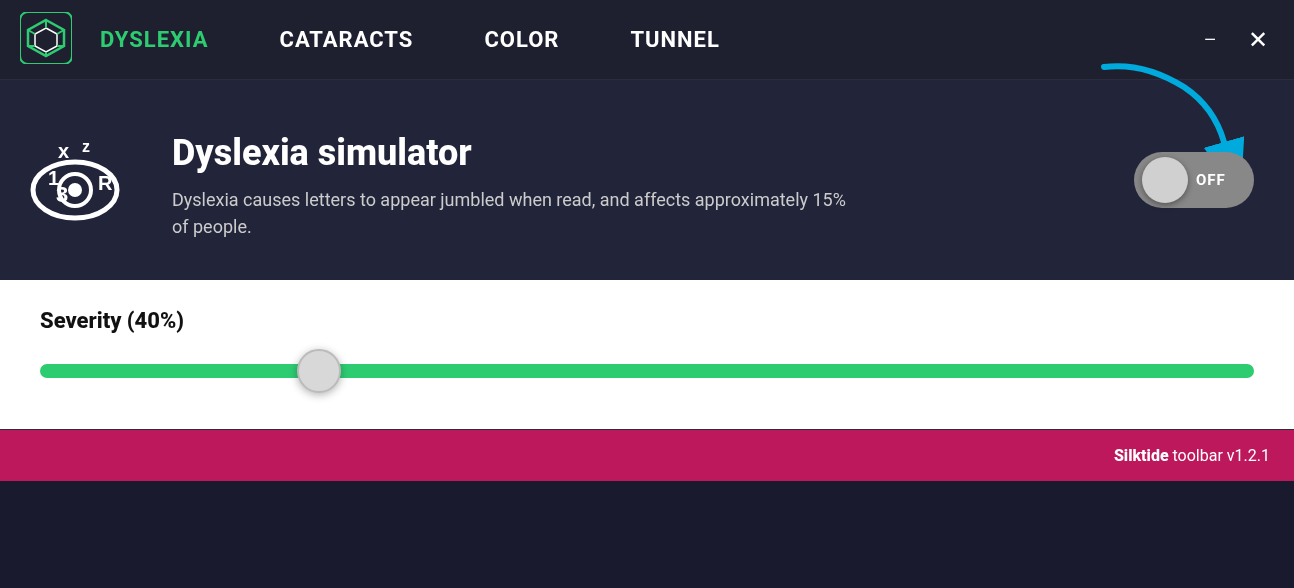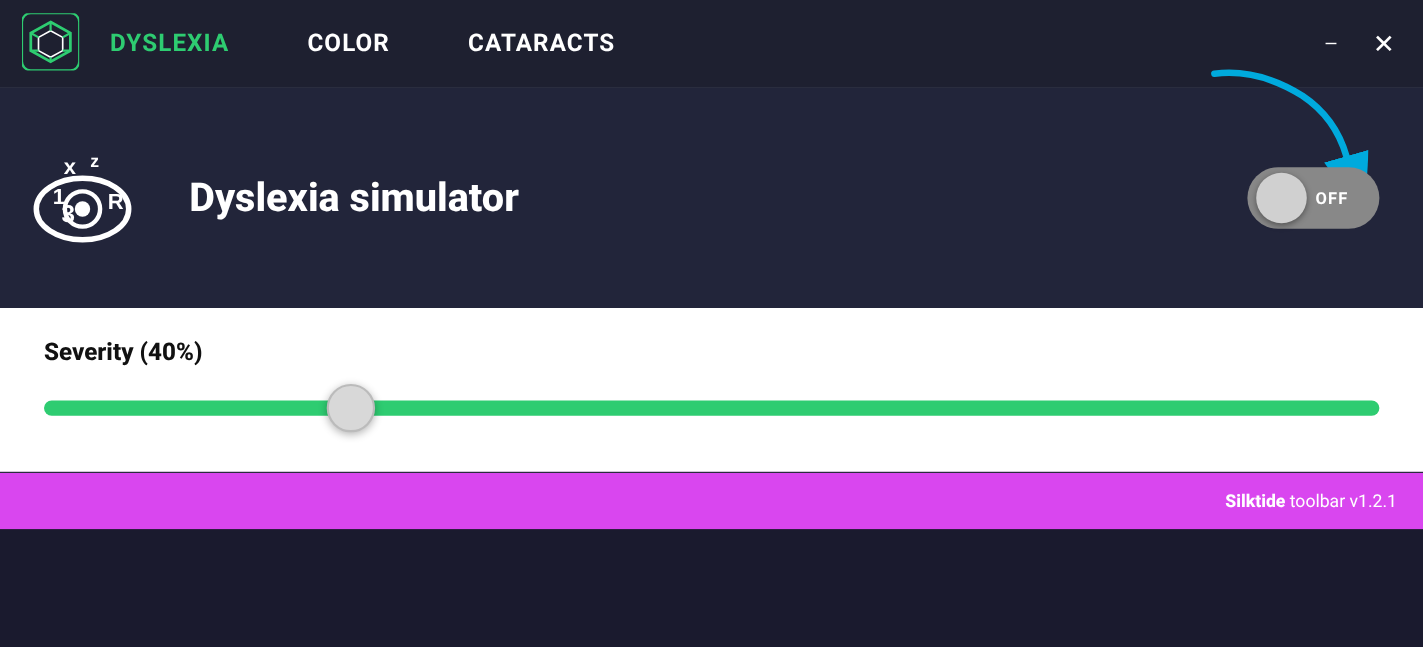--- a/index.html
+++ b/index.html
@@ -182,21 +182,21 @@
       box-shadow: 0 2px 8px rgba(0,0,0,0.3);
       position: absolute;
       left: 23%;
       top: 50%;
       transform: translate(-50%, -50%);
       cursor: grab;
     }
 
     
     .footer {
-      background: #d946ef;
+      background: #be185d;
       height: 52px;
       display: flex;
       align-items: center;
       justify-content: flex-end;
       padding: 0 24px;
       border-top: 1px solid #2a2d3e;
     }
 
     .footer-text {
       color: #fff;
@@ -227,22 +227,23 @@
       <line x1="44" y1="18" x2="37" y2="22" stroke="#2ecc71" stroke-width="2"></line>
       <line x1="44" y1="34" x2="37" y2="34" stroke="#2ecc71" stroke-width="2"></line>
       <line x1="26" y1="44" x2="26" y2="40" stroke="#2ecc71" stroke-width="2"></line>
       <line x1="8" y1="34" x2="15" y2="34" stroke="#2ecc71" stroke-width="2"></line>
       <line x1="8" y1="18" x2="15" y2="22" stroke="#2ecc71" stroke-width="2"></line>
     </svg>
   </div>
 
   <nav class="nav-items">
     <div class="nav-item active" style="color:#2ecc71;">DYSLEXIA</div>
+    <div class="nav-item">CATARACTS</div>
     <div class="nav-item">COLOR</div>
-    <div class="nav-item">CATARACTS</div>
+    <div class="nav-item">TUNNEL</div>
   </nav>
 
   <div class="window-controls">
     <div class="win-btn">−</div>
     <div class="win-btn">✕</div>
   </div>
 </div>
 
 <div class="simulator-panel">
 
@@ -256,20 +257,21 @@
       <text x="38" y="28" fill="white" font-size="20" font-weight="bold" font-family="Arial">x</text>
       <text x="62" y="22" fill="white" font-size="16" font-weight="bold" font-family="Arial">z</text>
       <text x="28" y="55" fill="white" font-size="20" font-weight="bold" font-family="Arial">1</text>
       <text x="36" y="72" fill="white" font-size="22" font-weight="bold" font-family="Arial">3</text>
       <text x="78" y="60" fill="white" font-size="20" font-weight="bold" font-family="Arial">R</text>
     </svg>
   </div>
 
   <div class="simulator-info">
     <div class="simulator-title">Dyslexia simulator</div>
+    <div class="simulator-desc">Dyslexia causes letters to appear jumbled when read, and affects approximately 15% of people.</div>
   </div>
 
   <div class="toggle-area">
 
     <svg width="160" height="110" viewBox="0 0 160 110" style="position:absolute; top:-95px; right:10px;">
       <defs>
         <marker id="arrowhead" markerWidth="10" markerHeight="7" refX="0" refY="3.5" orient="auto">
           <polygon points="0 0, 10 3.5, 0 7" fill="#00aadd"></polygon>
         </marker>
       </defs>

